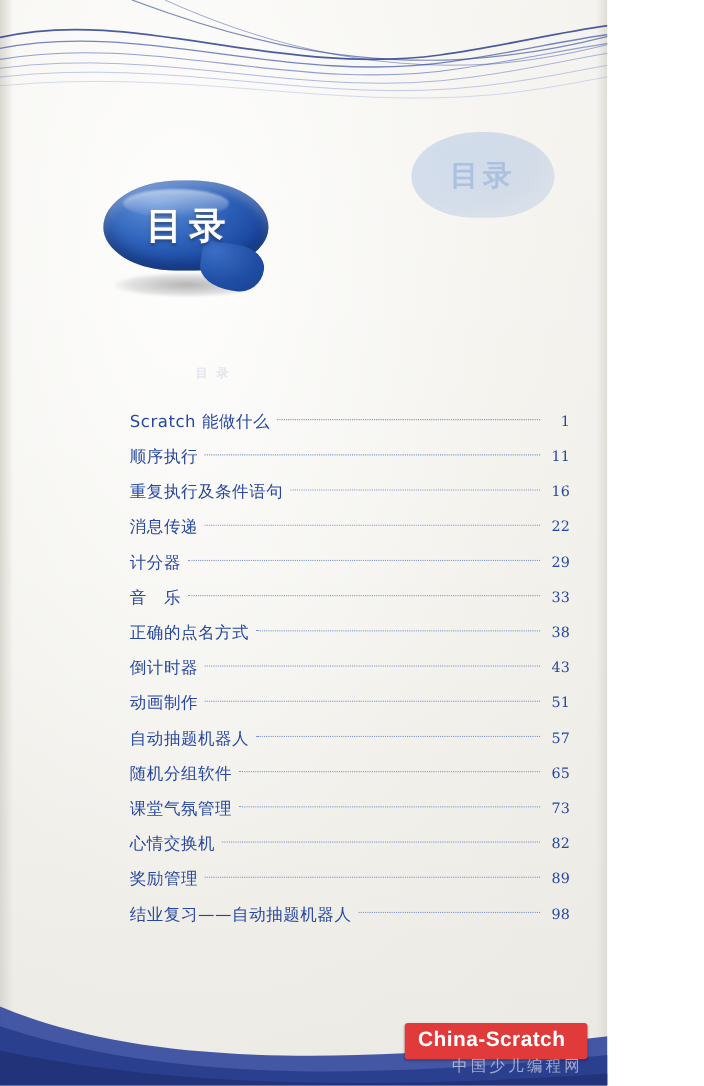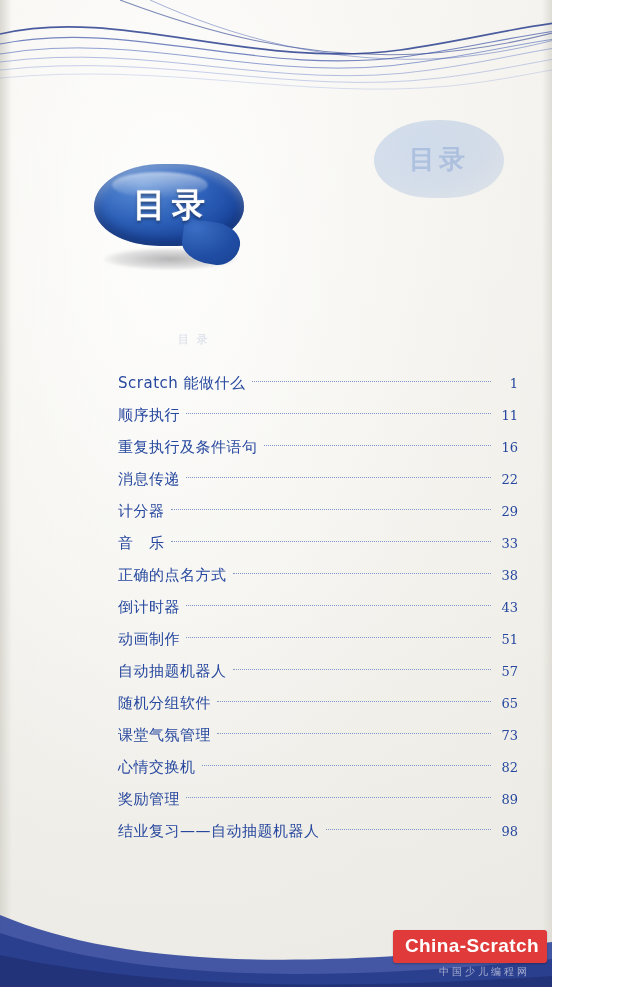--- a/index.html
+++ b/index.html
@@ -196,38 +196,38 @@
     position: absolute;
     left: 0;
     bottom: 0;
     width: 640px;
     height: 130px;
   }
 
   
   .logo {
     position: absolute;
-    right: 5px;
+    right: 18px;
     bottom: 24px;
     background: #e03a3a;
     color: #ffffff;
     font-size: 19px;
     font-weight: bold;
-    padding: 5px 8px 6px 12px;
+    padding: 5px 20px 6px 12px;
     border-radius: 3px;
     letter-spacing: 0.4px;
     font-family: "Liberation Sans", sans-serif;
     box-shadow: 0 1px 2px rgba(0,0,0,0.25);
   }
   .logo-sub {
     position: absolute;
     right: 22px;
     bottom: 8px;
     color: rgba(255,255,255,0.55);
-    font-size: 10px;
+    font-size: 14px;
     letter-spacing: 3px;
     font-family: "DejaVu Sans", "Liberation Sans", sans-serif;
     margin-top: 20px;
   }
 </style>
 </head>
 <body>
 
 <div class="page">
   <div class="paper-tone"></div>

